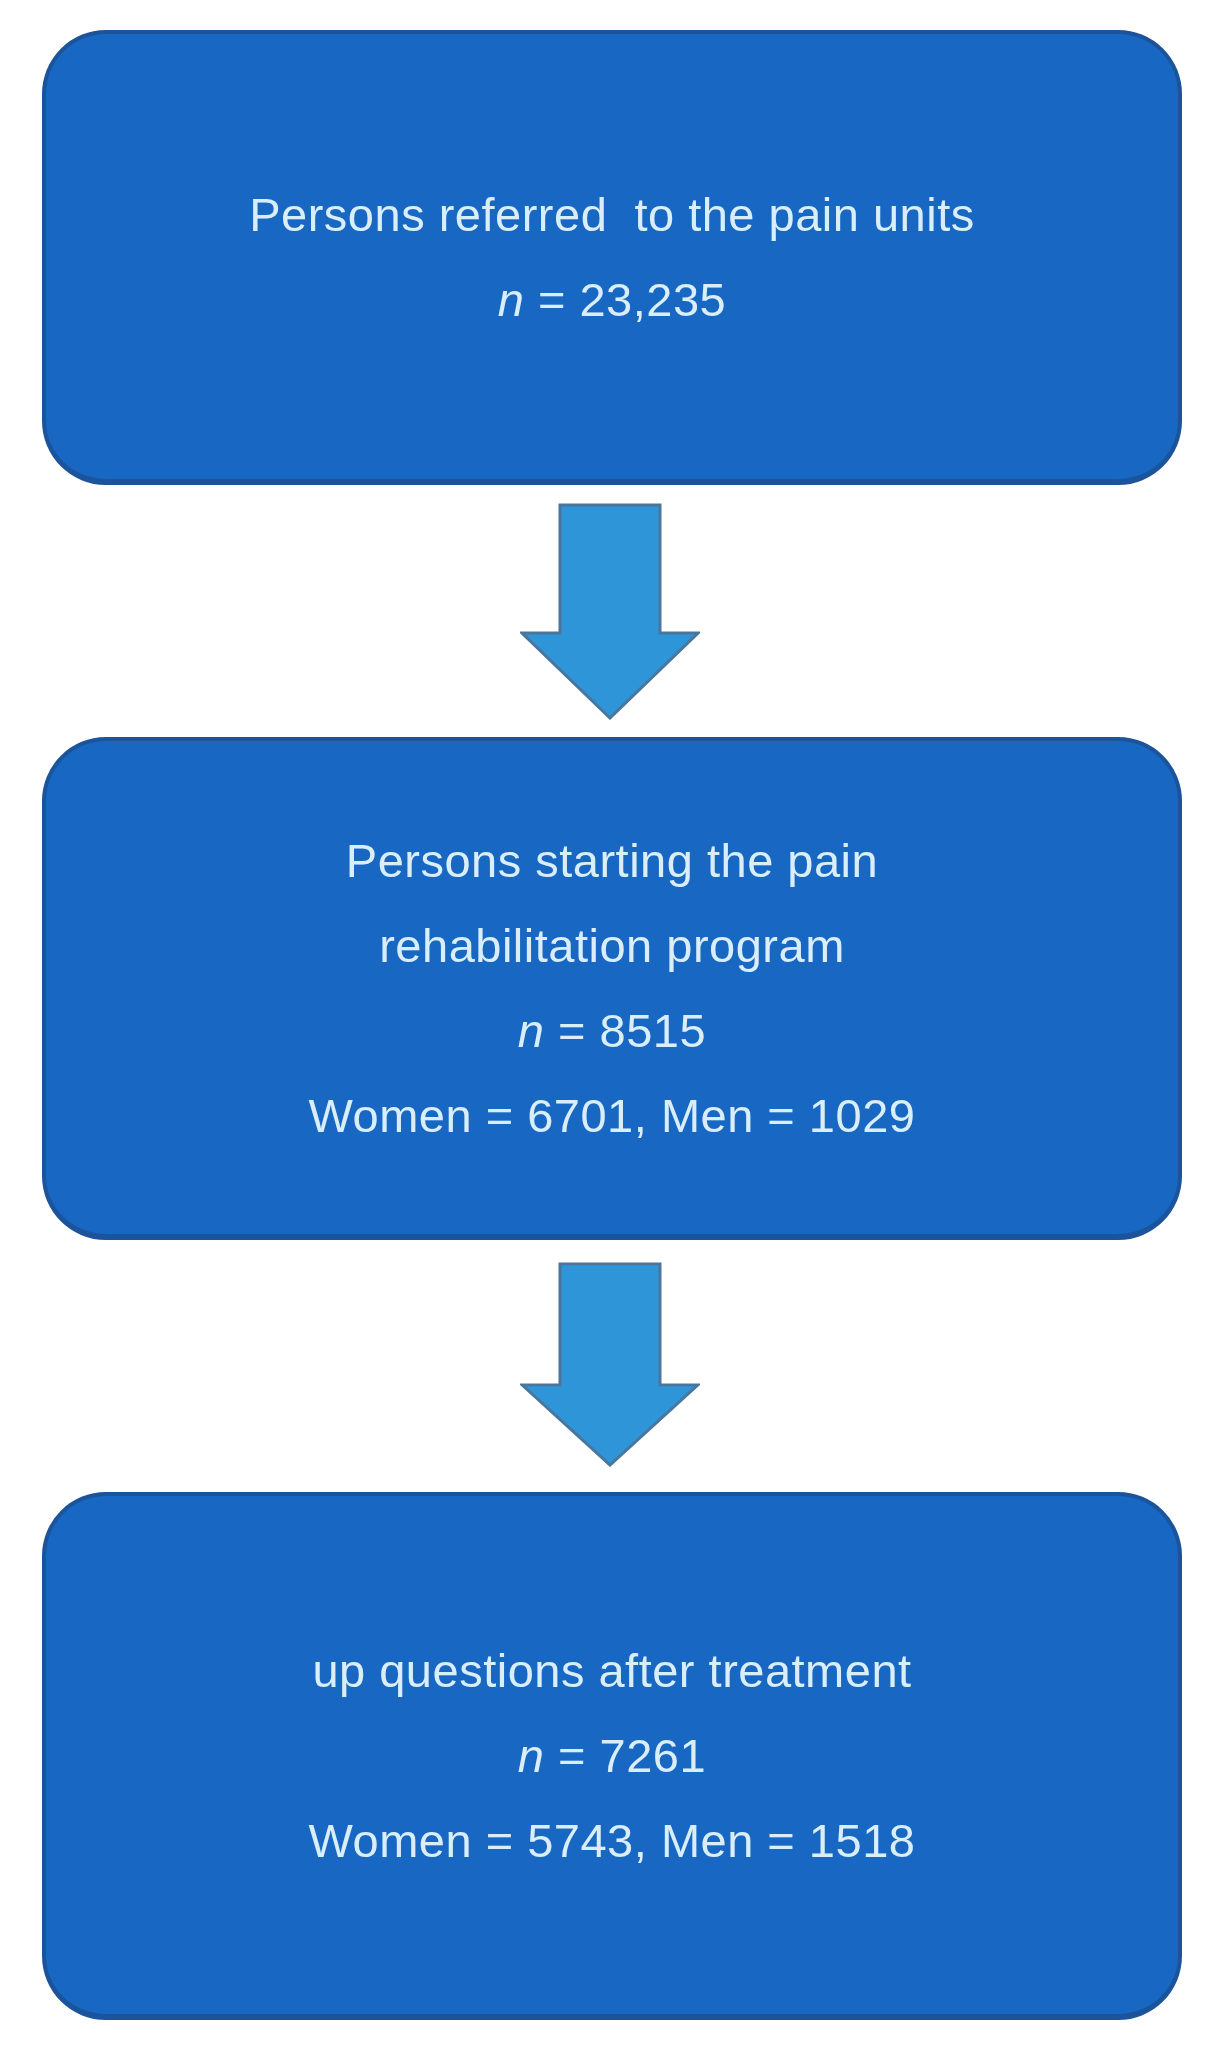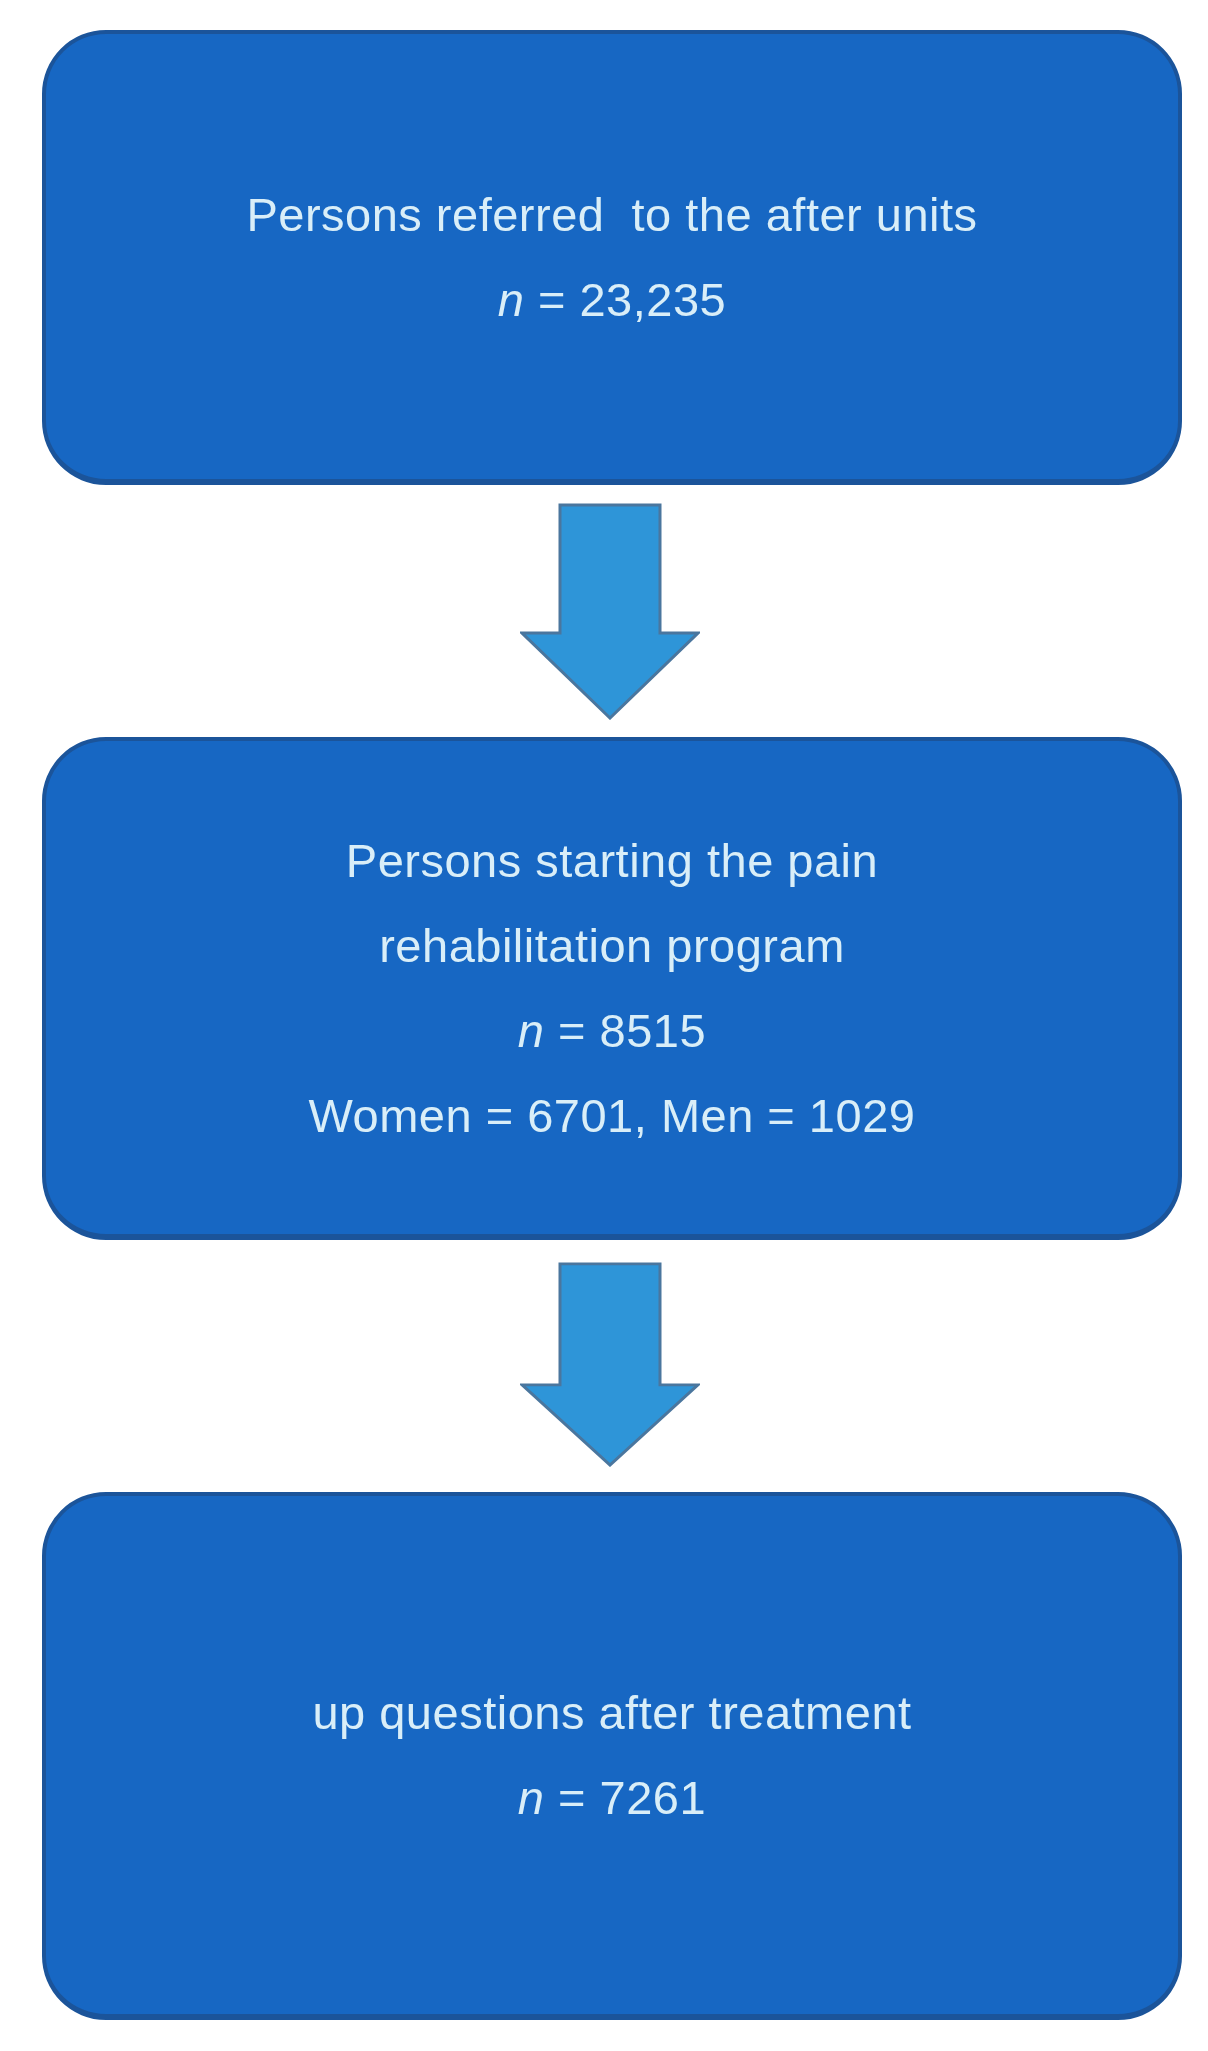--- a/index.html
+++ b/index.html
@@ -55,21 +55,21 @@
     stroke-linejoin: miter;
   }
   .nline i { font-style: italic; }
 </style>
 </head>
 <body>
 
 <div class="canvas">
 
   <section class="flow-box box-1">
-    <div class="line">Persons referred  to the after units</div>
+    <div class="line">Persons referred  to the pain units</div>
     <div class="line nline"><i>n</i><span> = 23,235</span></div>
   </section>
 
   <svg class="arrow arrow-1" viewBox="0 0 180 217" preserveAspectRatio="none" aria-hidden="true">
     <polygon points="40,2 140,2 140,130 178,130 90,215 2,130 40,130"></polygon>
   </svg>
 
   <section class="flow-box box-2">
     <div class="line">Persons starting the pain</div>
     <div class="line">rehabilitation program</div>
@@ -77,15 +77,16 @@
     <div class="line">Women = 6701, Men = 1029</div>
   </section>
 
   <svg class="arrow arrow-2" viewBox="0 0 180 217" preserveAspectRatio="none" aria-hidden="true">
     <polygon points="40,2 140,2 140,130 178,130 90,215 2,130 40,130"></polygon>
   </svg>
 
   <section class="flow-box box-3">
     <div class="line">up questions after treatment</div>
     <div class="line nline"><i>n</i><span> = 7261</span></div>
+    <div class="line">Women = 5743, Men = 1518</div>
   </section>
 
 </div>
 
 </body></html>

